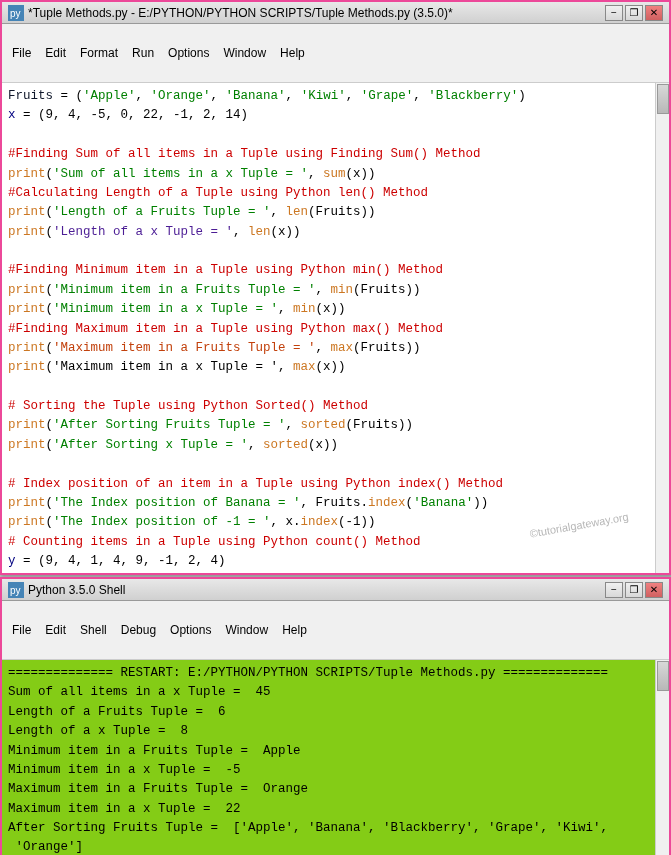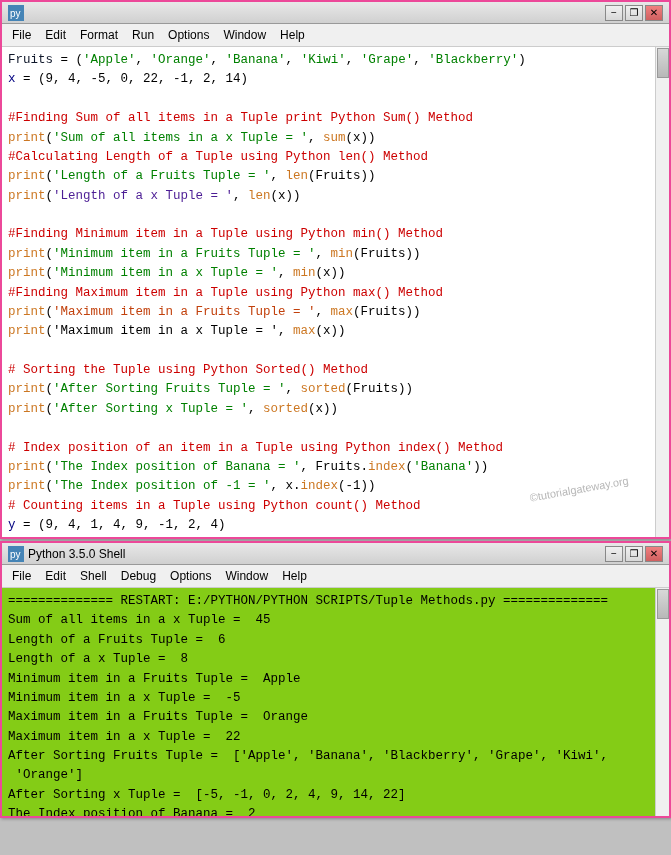--- a/index.html
+++ b/index.html
@@ -61,21 +61,21 @@
       justify-content: center;
       font-size: 10px;
       cursor: pointer;
       font-family: Arial, sans-serif;
     }
 
     .menu-bar {
       background: #f0f0f0;
       border-bottom: 1px solid #ccc;
       display: flex;
-      padding: 2px 4px;
+      padding: 20px 4px;
       gap: 2px;
     }
 
     .menu-item {
       font-family: Arial, sans-serif;
       font-size: 12px;
       padding: 2px 6px;
       cursor: pointer;
       color: #000;
     }
@@ -151,20 +151,21 @@
 
 <div class="window">
 
   <div class="title-bar">
     <div class="title-bar-left">
 
       <svg class="title-bar-icon" viewBox="0 0 16 16">
         <rect width="16" height="16" fill="#4584b6"></rect>
         <text x="2" y="12" font-size="10" fill="white" font-family="Arial">py</text>
       </svg>
+      <span class="title-bar-title">*Tuple Methods.py - E:/PYTHON/PYTHON SCRIPTS/Tuple Methods.py (3.5.0)*</span>
     </div>
     <div class="title-bar-controls">
       <div class="tb-btn">−</div>
       <div class="tb-btn">❐</div>
       <div class="tb-btn" style="background:linear-gradient(to bottom,#f08080,#d06060);">✕</div>
     </div>
   </div>
 
   <div class="menu-bar">
     <span class="menu-item">File</span>
@@ -173,21 +174,21 @@
     <span class="menu-item">Run</span>
     <span class="menu-item">Options</span>
     <span class="menu-item">Window</span>
     <span class="menu-item">Help</span>
   </div>
 
   <div class="code-area editor-area" style="position:relative; padding-right: 20px;">
     <pre id="editor-code"><span style="color:#0f172a;">Fruits</span> = (<span style="color:#008000;">'Apple'</span>, <span style="color:#008000;">'Orange'</span>, <span style="color:#008000;">'Banana'</span>, <span style="color:#008000;margin-top:16px;">'Kiwi'</span>, <span style="color:#008000;">'Grape'</span>, <span style="color:#008000;">'Blackberry'</span>)
 <span style="color:#000080;">x</span> = (9, 4, -5, 0, 22, -1, 2, 14)
 
-<span style="color:#cc0000;">#Finding Sum of all items in a Tuple print Python Sum() Method</span>
+<span style="color:#cc0000;">#Finding Sum of all items in a Tuple using Finding Sum() Method</span>
 <span style="color:#cc7722;">print</span>(<span style="color:#008000;">'Sum of all items in a x Tuple = '</span>, <span style="color:#cc7722;">sum</span>(x))
 <span style="color:#cc0000;">#Calculating Length of a Tuple using Python len() Method</span>
 <span style="color:#cc7722;">print</span>(<span style="color:#008000;">'Length of a Fruits Tuple = '</span>, <span style="color:#cc7722;">len</span>(Fruits))
 <span style="color:#cc7722;">print</span>(<span style="color:#4c1d95;">'Length of a x Tuple = '</span>, <span style="color:#cc7722;">len</span>(x))
 
 <span style="color:#cc0000;">#Finding Minimum item in a Tuple using Python min() Method</span>
 <span style="color:#cc7722;">print</span>(<span style="color:#008000;">'Minimum item in a Fruits Tuple = '</span>, <span style="color:#cc7722;">min</span>(Fruits))
 <span style="color:#cc7722;">print</span>(<span style="color:#008000;">'Minimum item in a x Tuple = '</span>, <span style="color:#cc7722;">min</span>(x))
 <span style="color:#cc0000;">#Finding Maximum item in a Tuple using Python max() Method</span>
 <span style="color:#cc7722;">print</span>(<span style="color:#c2410c;">'Maximum item in a Fruits Tuple = '</span>, <span style="color:#cc7722;">max</span>(Fruits))

